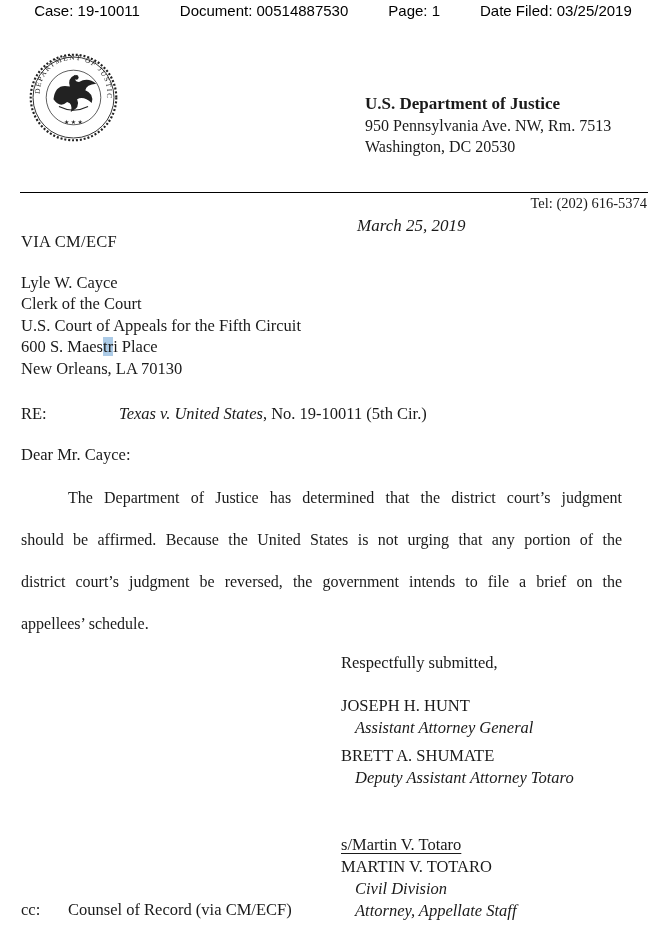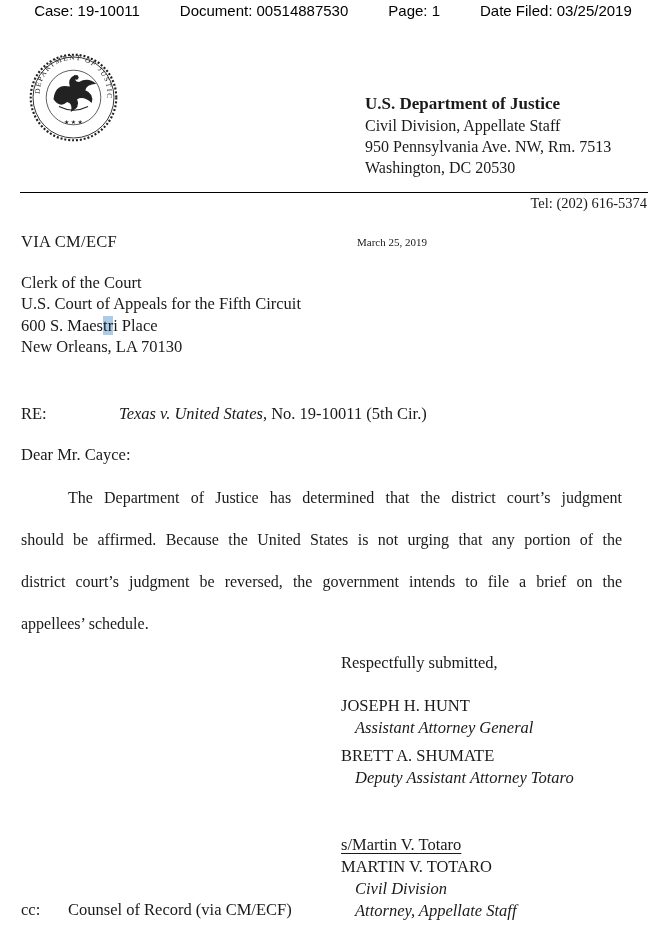--- a/index.html
+++ b/index.html
@@ -23,21 +23,21 @@
   
   .seal { position:absolute; top:52px; left:28px; width:91px; height:91px; }
   
   .letterhead { position:absolute; left:357px; top:93px; line-height:21px; font-size:16px;margin-left:8px; }
   .letterhead .dept { font-weight:bold; font-size:17px; line-height:22px; }
   .rule {
     position:absolute; top:192px; left:20px; width:628px;
     border-top:1.6px solid #000;
   }
   .tel { position:absolute; top:195px; right:19px; font-size:14.5px; }
-  .dateline { position:absolute; top:236px; left:357px; font-size:11px; }
+  .dateline { position:absolute; top:216px; left:357px; font-size:17px;font-style:italic; }
   .via { position:absolute; top:232px; left:21px; font-size:16.5px; letter-spacing:0.3px; }
   .recipient { position:absolute; top:272px; left:21px; font-size:16.5px; line-height:21.4px; }
   .hl { background:#accbe7; }
   .re-line { position:absolute; top:404px; left:21px; font-size:16.5px; }
   .re-label { display:inline-block; width:98px; }
   .italic { font-style:italic; }
   .salutation { position:absolute; top:445px; left:21px; font-size:16.5px; }
   .body-par { position:absolute; top:477px; left:21px; width:601px; font-size:16px; }
   .body-line { line-height:42px; text-align:justify; text-align-last:justify; }
   .body-line.first { text-indent:47px; }
@@ -76,31 +76,31 @@
     <g>
       <path d="M28,52 Q30,34 46,38 Q43,29 52,25 Q50,33 56,33 Q66,27 75,35 Q64,36 63,42 Q73,46 70,56 Q61,48 54,52 Q58,61 47,66 Q50,57 43,55 Q35,62 28,52 Z" fill="#222"></path>
       <circle cx="53" cy="28" r="2.6" fill="#222"></circle>
       <path d="M34,60 Q50,68 66,60" fill="none" stroke="#222" stroke-width="1.2"></path>
     </g>
     <text x="50" y="79" font-size="6.5" text-anchor="middle" fill="#222">★ ★ ★</text>
   </svg>
 
   <div class="letterhead">
     <div class="dept">U.S. Department of Justice</div>
-    <div>Civil Division, Appellate Staff</div>
     <div>950 Pennsylvania Ave. NW, Rm. 7513</div>
     <div>Washington, DC 20530</div>
   </div>
 
   <div class="rule"></div>
   <div class="tel">Tel: (202) 616-5374</div>
   <div class="dateline">March 25, 2019</div>
   <div class="via">VIA CM/ECF</div>
 
   <div class="recipient">
+    <div>Lyle W. Cayce</div>
     <div>Clerk of the Court</div>
     <div>U.S. Court of Appeals for the Fifth Circuit</div>
     <div><span>600 S. Maes</span><span class="hl">tr</span><span>i Place</span></div>
     <div>New Orleans, LA 70130</div>
   </div>
 
   <div class="re-line">
     <span class="re-label">RE:</span><span class="italic">Texas v. United States</span><span>, No. 19-10011 (5th Cir.)</span>
   </div>
 

